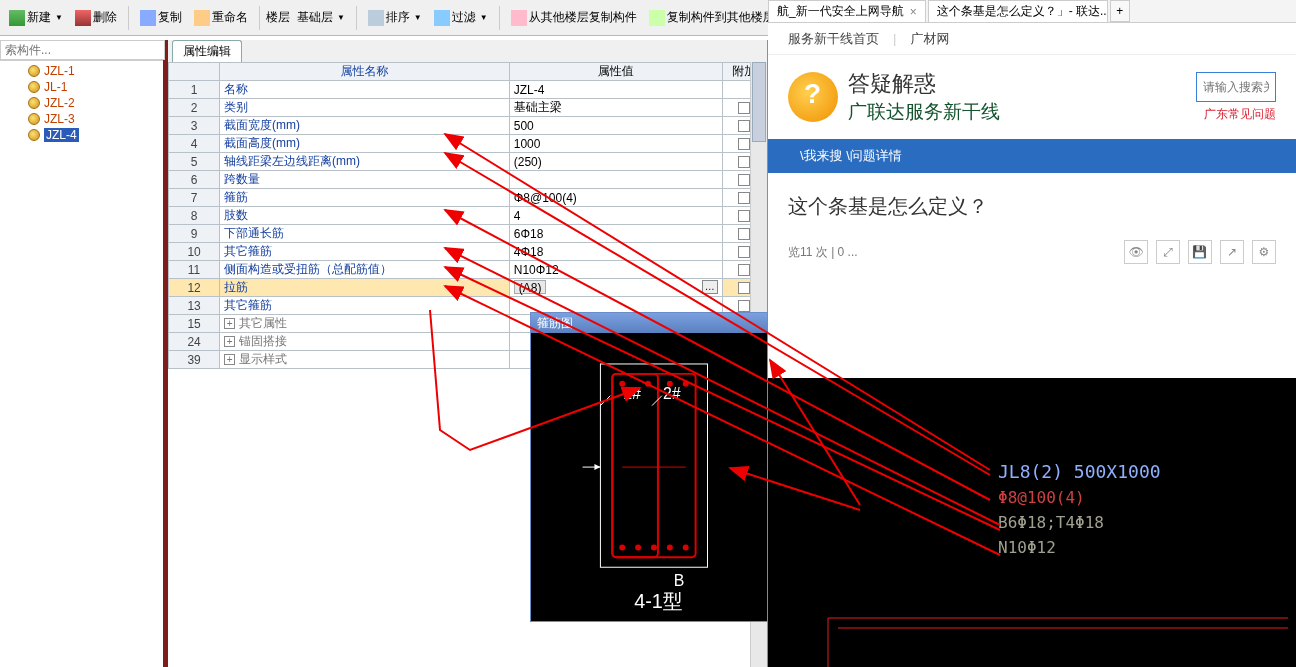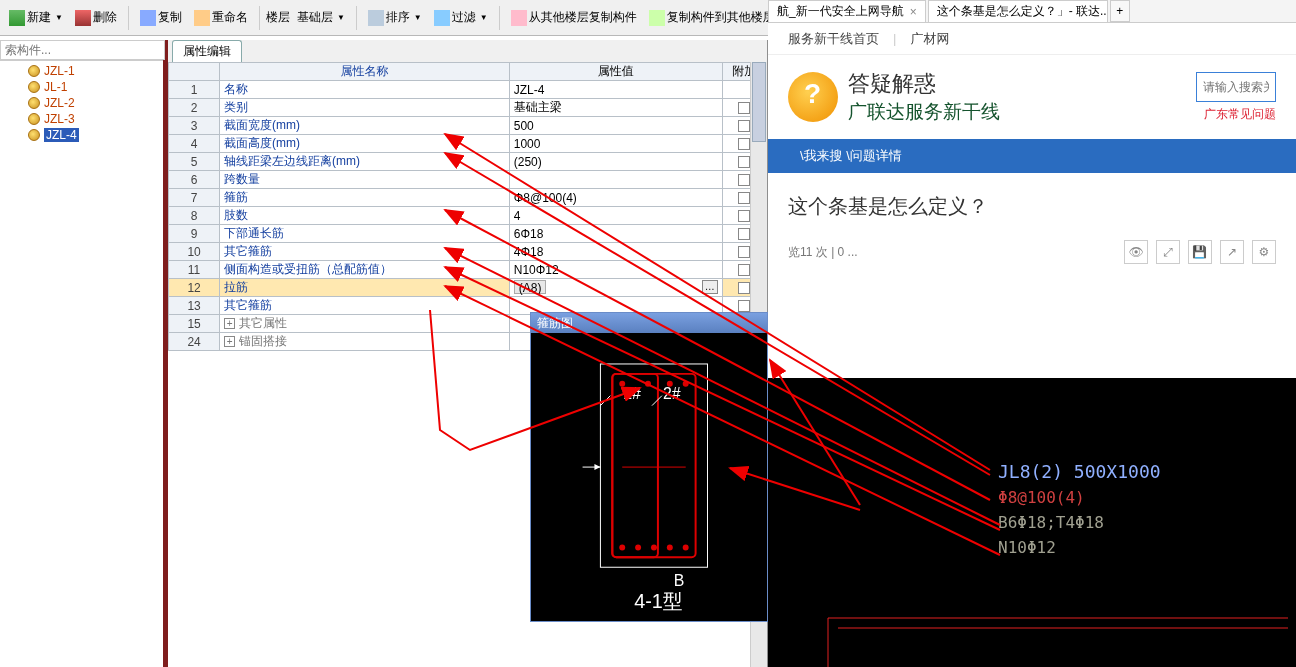--- a/index.html
+++ b/index.html
@@ -260,20 +260,26 @@
         </tr>
         <tr>
           <td class="rownum">15</td>
           <td class="pname gray"><span class="expand-btn">+</span>其它属性</td>
           <td class="pval"></td>
           <td class="padd"></td>
         </tr>
         <tr>
           <td class="rownum">24</td>
           <td class="pname gray"><span class="expand-btn">+</span>锚固搭接</td>
+          <td class="pval"></td>
+          <td class="padd"></td>
+        </tr>
+        <tr>
+          <td class="rownum">39</td>
+          <td class="pname gray"><span class="expand-btn">+</span>显示样式</td>
           <td class="pval"></td>
           <td class="padd"></td>
         </tr>
       </tbody>
   </table>
   <div class="vscroll">
       <div class="vscroll-thumb"></div>
     </div>
 </div>
 

